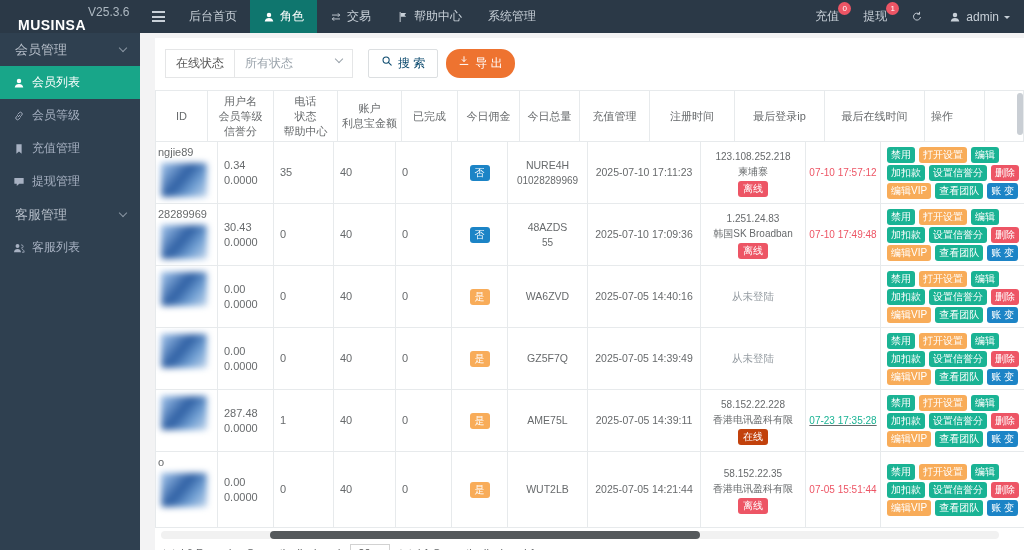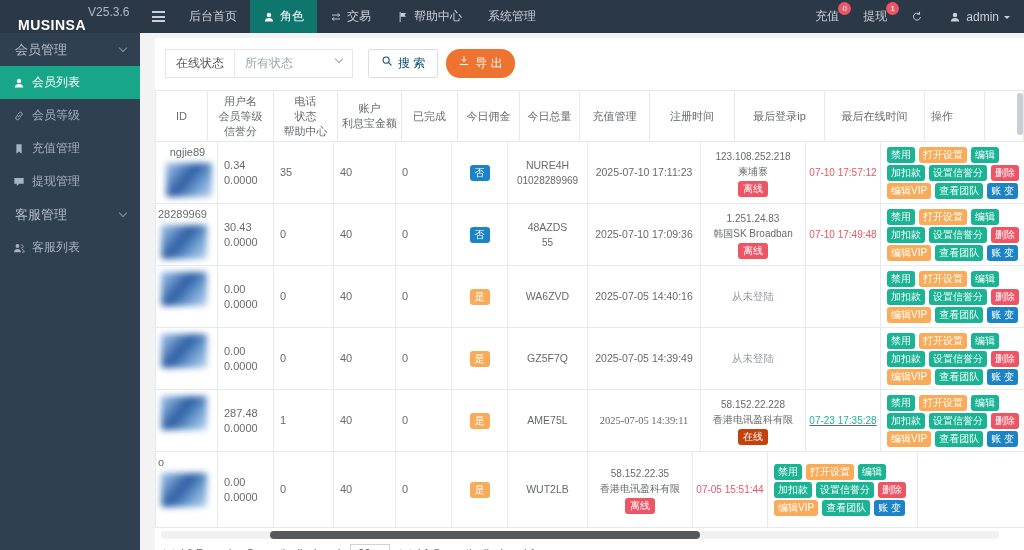--- a/index.html
+++ b/index.html
@@ -270,21 +270,21 @@
             </div>
             <div class="hc" style="width: 100px;">
               <div>最后在线时间</div>
             </div>
             <div class="hc hlast" style="width: 60px;">
               <div>操作</div>
             </div>
           </div>
         <div id="tbody">
             <div class="trow">
-              <div class="bc av" style="width: 62px; align-items: center;">
+              <div class="bc av" style="width: 62px;">
                 <div class="uname">ngjie89</div>
                 <div class="avatarblur"></div>
               </div>
               <div class="bc left" style="width: 56px;">
                 <div>0.34</div>
                 <div>0.0000</div>
               </div>
               <div class="bc left" style="width: 60px;">
                 <div>35</div>
               </div>
@@ -472,21 +472,21 @@
               </div>
               <div class="bc left" style="width: 56px;">
                 <div>0</div>
               </div>
               <div class="bc" style="width: 56px;">
                 <span class="badge bg-orange">是</span>
               </div>
               <div class="bc small" style="width: 80px;">
                 <div>AME75L</div>
               </div>
-              <div class="bc small" style="width: 113px; font-family: Liberation Serif, serif;">
+              <div class="bc small" style="width: 113px;">
                 <div>2025-07-05 14:39:11</div>
               </div>
               <div class="bc tiny" style="width: 105px;">
                 <div>58.152.22.228</div>
                 <div>香港电讯盈科有限</div>
                 <span class="badge bg-green" style="margin-top: 2px;">在线</span>
               </div>
               <div class="bc tiny" style="width: 75px; text-decoration: underline;">
                 <div class="t-green">07-23 17:35:28</div>
               </div>
@@ -519,20 +519,23 @@
               </div>
               <div class="bc left" style="width: 56px;">
                 <div>0</div>
               </div>
               <div class="bc" style="width: 56px;">
                 <span class="badge bg-orange">是</span>
               </div>
               <div class="bc small" style="width: 80px;">
                 <div>WUT2LB</div>
               </div>
+              <div class="bc small" style="width: 113px;">
+                <div>2025-07-05 14:21:44</div>
+              </div>
               <div class="bc tiny" style="width: 105px;">
                 <div>58.152.22.35</div>
                 <div>香港电讯盈科有限</div>
                 <span class="badge bg-red" style="margin-top: 2px;">离线</span>
               </div>
               <div class="bc tiny" style="width: 75px;">
                 <div class="t-red">07-05 15:51:44</div>
               </div>
               <div class="bc acts" style="width: 150px;">
                 <button class="abtn bt-teal">禁用</button>

